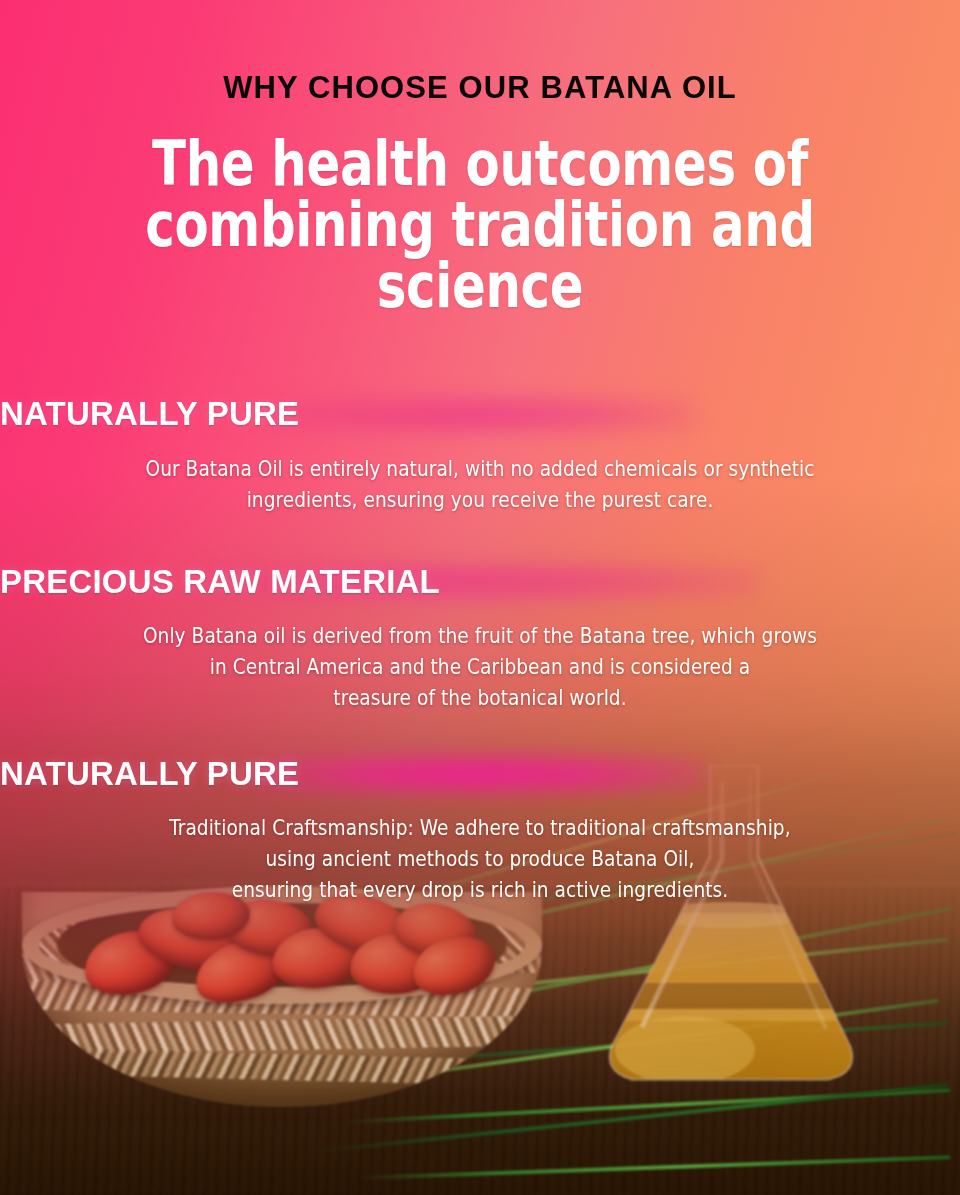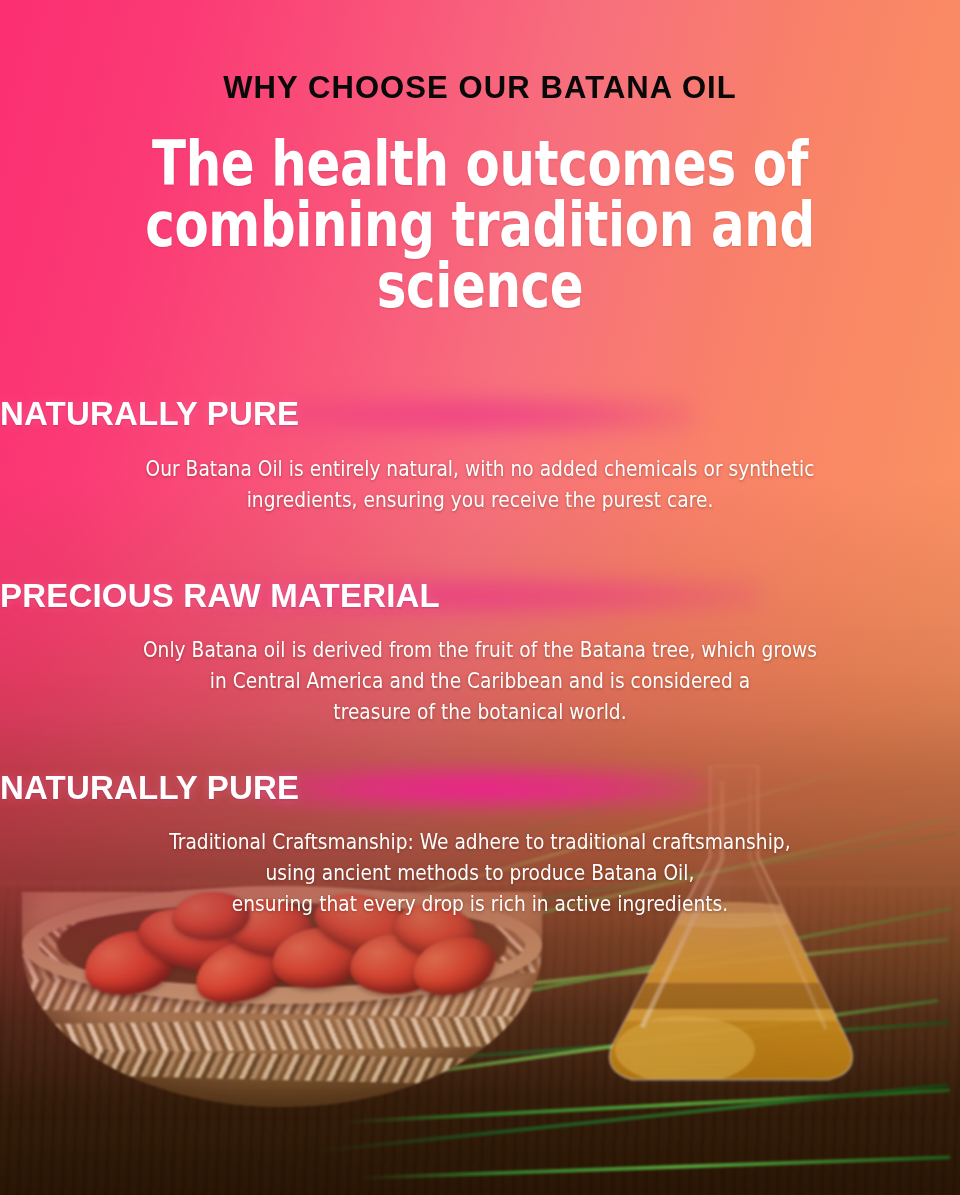--- a/index.html
+++ b/index.html
@@ -222,21 +222,21 @@
     letter-spacing:-.4px;
     font-family:"DejaVu Sans Condensed","Liberation Sans Narrow","Liberation Sans", sans-serif;
     transform:scaleX(.88);
     transform-origin:center;
     text-shadow:0 1px 2px rgba(150,40,60,.25);
   }
   .headline .ln { display:block; }
 
   .section { margin-top:34px; }
   .section.s1 { margin-top:74px; }
-  .section.s2 { margin-top:56px; }
+  .section.s2 { margin-top:42px; }
   .section.s3 { margin-top:36px; }
 
   .sec-head-wrap {
     position:relative;
     display:block;
     text-align:left;
     padding:6px 0 7px;
   }
   
   .sec-head-wrap::before {

